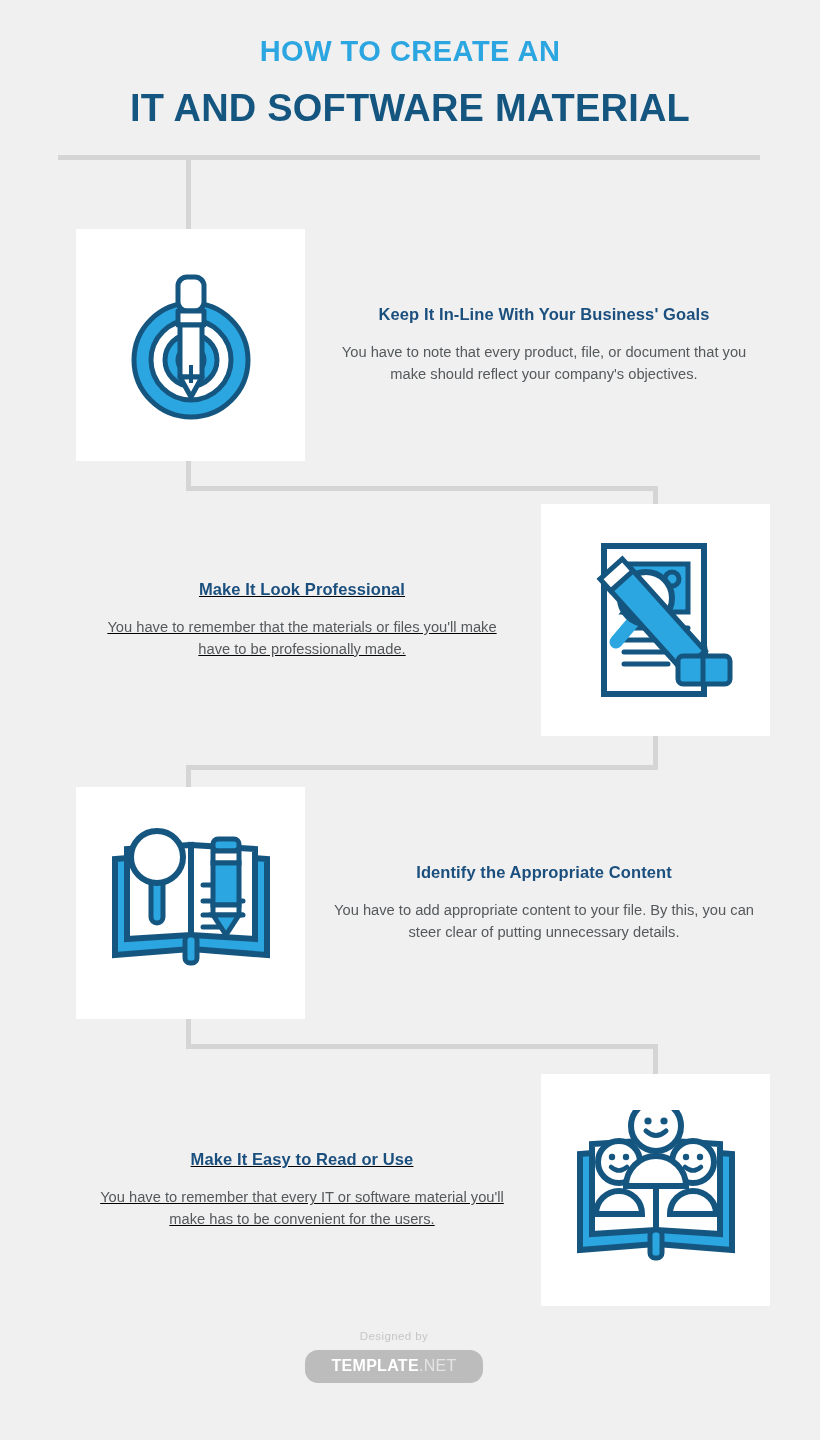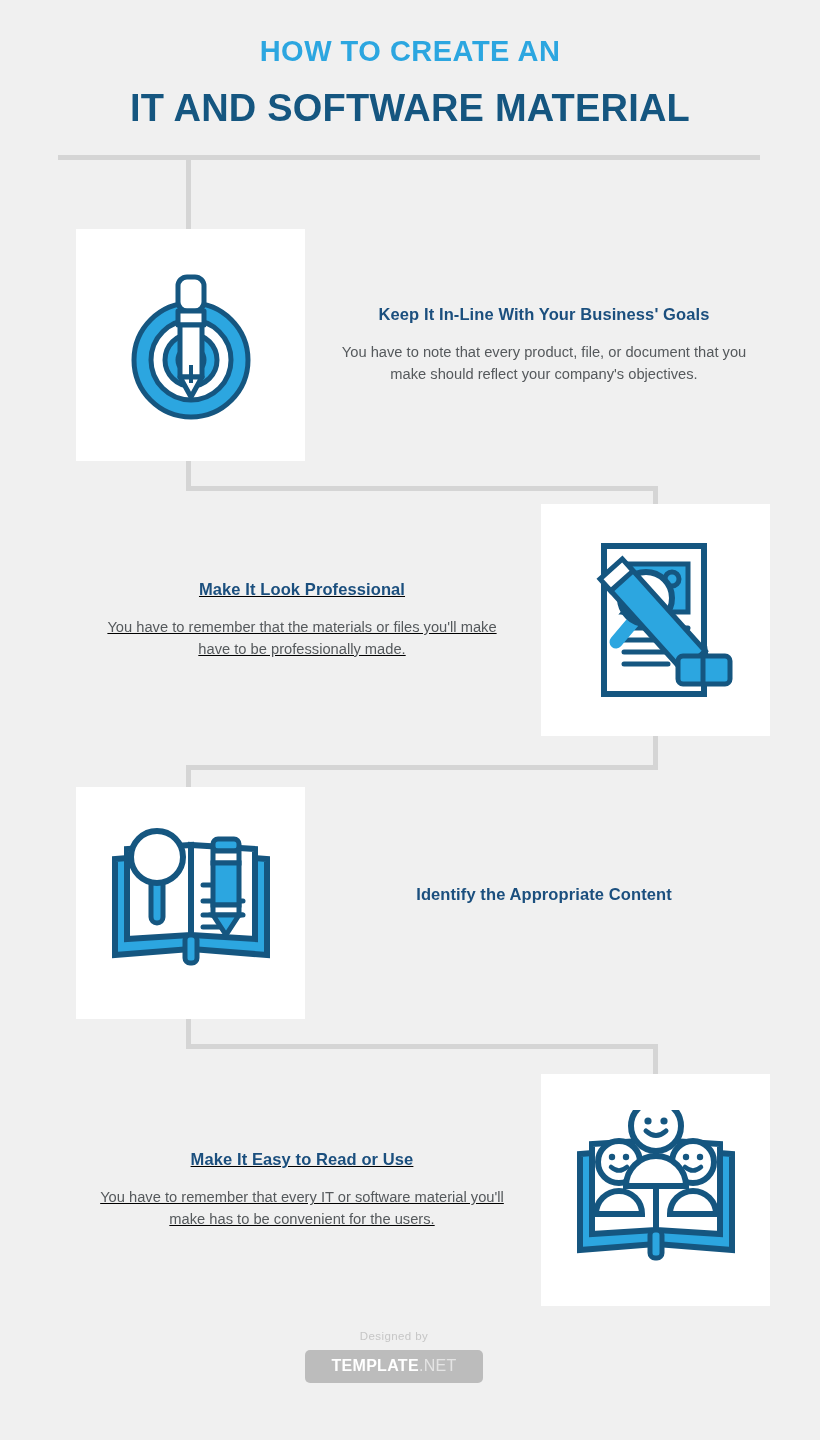--- a/index.html
+++ b/index.html
@@ -90,21 +90,21 @@
   }
   .designed-by {
     color:#c6c6c6;
     font-size:11.5px;
     letter-spacing:0.4px;
     margin-bottom:8px;
   }
   .brand-pill {
     display:inline-block;
     background:#bcbcbc;
-    border-radius:5px;
+    border-radius:13px;
     padding:7px 26px 8px;
     font-size:16px;
     font-weight:bold;
     letter-spacing:0.3px;
   }
   .brand-pill .b1 { color:#ffffff; }
   .brand-pill .b2 { color:#e4e4e4; font-weight:normal; }
 </style>
 </head>
 <body>
@@ -225,20 +225,21 @@
 
       <rect x="106" y="16" width="26" height="12" rx="5" fill="#2ca6e0" stroke="#155680" stroke-width="5"></rect>
       <rect x="106" y="28" width="26" height="12" fill="#ffffff" stroke="#155680" stroke-width="5"></rect>
       <rect x="106" y="40" width="26" height="42" fill="#2ca6e0" stroke="#155680" stroke-width="5"></rect>
       <rect x="106" y="82" width="26" height="10" fill="#ffffff" stroke="#155680" stroke-width="5"></rect>
       <path d="M106 92 L119 112 L132 92 Z" fill="#2ca6e0" stroke="#155680" stroke-width="5"></path>
     </svg>
   </div>
   <div class="copy">
     <h3>Identify the Appropriate Content</h3>
+    <p>You have to add appropriate content to your file. By this, you can steer clear of putting unnecessary details.</p>
   </div>
 </div>
 
 <div class="step reverse" id="step-4">
   <div class="card">
 
     <svg width="168" height="160" viewBox="0 0 168 160">
 
       <path d="M8 44 L8 140 L84 134 L84 38 Z" fill="#2ca6e0" stroke="#155680" stroke-width="6"></path>
       <path d="M160 44 L160 140 L84 134 L84 38 Z" fill="#2ca6e0" stroke="#155680" stroke-width="6"></path>

